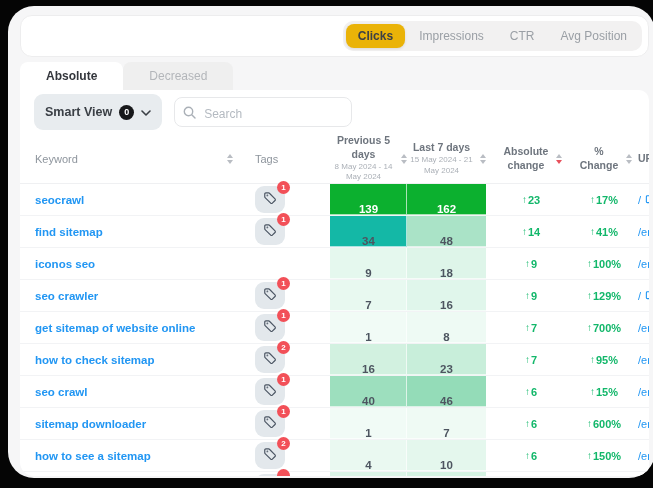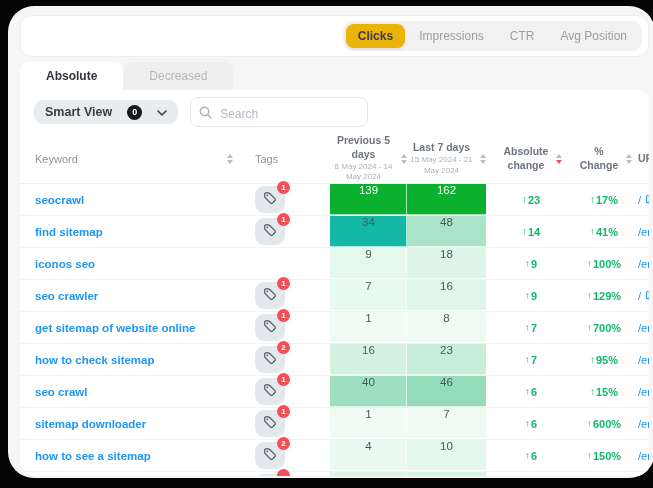--- a/index.html
+++ b/index.html
@@ -22,22 +22,22 @@
   .tab { padding:7px 26px; font-size:12px; border-radius:8px 8px 0 0; cursor:pointer; }
   .tab.active { background:#fff; color:#33363c; font-weight:bold; }
   .tab.inactive { background:#efefef; color:#b3b6ba; }
 
   
   .content { margin:0 6px 0 12px; background:#fff; border-radius:0 10px 10px 14px;
     height:386px; overflow:hidden; position:relative; }
 
   
   .filterbar { display:flex; align-items:center; gap:12px; padding:7px 14px; height:44px; }
-  .smartview { display:flex; align-items:center; gap:15px; background:#e8ecef; border:none;
-    border-radius:9px; height:24px; padding:8px 11px; font-size:12.5px; font-weight:bold; color:#3a3f45; cursor:pointer; }
+  .smartview { display:flex; align-items:center; gap:7px; background:#e8ecef; border:none;
+    border-radius:9px; height:36px; padding:8px 11px; font-size:12.5px; font-weight:bold; color:#3a3f45; cursor:pointer; }
   .sv-badge { width:15px; height:15px; border-radius:50%; background:#17181a; color:#fff;
     font-size:9px; font-weight:bold; display:flex; align-items:center; justify-content:center; }
   .searchbox { position:relative; }
   .searchbox input { width:178px; height:30px; border:1px solid #e7e8ea; border-radius:8px;
     padding:4px 10px 0 29px; font-size:12px; color:#555; outline:none; background:#fff;
     font-family:"Liberation Sans", sans-serif; }
   .searchbox input::placeholder { color:#b4bac1; }
   .search-ic { position:absolute; left:9px; top:8px; }
 
   
@@ -56,22 +56,22 @@
   .sort.active-desc .dn-t { border-top-color:#e8505b; }
 
   .trow { height:32px; border-bottom:1px solid #f2f3f5; font-size:11.5px; }
   .c-keyword { padding-left:15px; overflow:hidden; white-space:nowrap; }
   .c-keyword a { color:#2196f3; text-decoration:none; font-weight:700; font-size:11.5px; }
   .c-tags { padding-left:10px; }
   .tagbtn { position:relative; width:30px; height:27px; background:#e3e8ec; border:none; border-radius:9px;
     display:flex; align-items:center; justify-content:center; cursor:pointer; }
   .tag-badge { position:absolute; top:-5px; right:-5px; min-width:13px; height:13px; border-radius:7px;
     background:#f25058; color:#fff; font-size:8px; font-weight:bold; display:flex; align-items:center; justify-content:center; padding:0 2px; }
-  .heat { height:100%; display:flex; align-items:flex-start; justify-content:center; color:#4d5560;
-    box-shadow:inset 0 -1px 0 rgba(255,255,255,.65); }
+  .heat { height:100%; display:flex; align-items:flex-end; justify-content:center; color:#4d5560;
+    box-shadow:inset 0 -1px 0 rgba(255,255,255,.65);font-weight:bold; }
   .heat.prev { box-shadow:inset -1px -1px 0 rgba(255,255,255,.65); }
   .heat.dark-text { color:#fff; }
   .c-change { display:flex; align-items:center; justify-content:center; gap:1px; color:#12b76a; font-weight:bold; font-size:11px; }
   .c-change .up { font-size:10px; }
   .c-url { padding-left:6px; display:flex; align-items:center; gap:4px; overflow:hidden; white-space:nowrap; }
   .c-url a { color:#2196f3; text-decoration:none; font-size:11px; font-weight:500; }
 </style>
 </head>
 <body>
 

